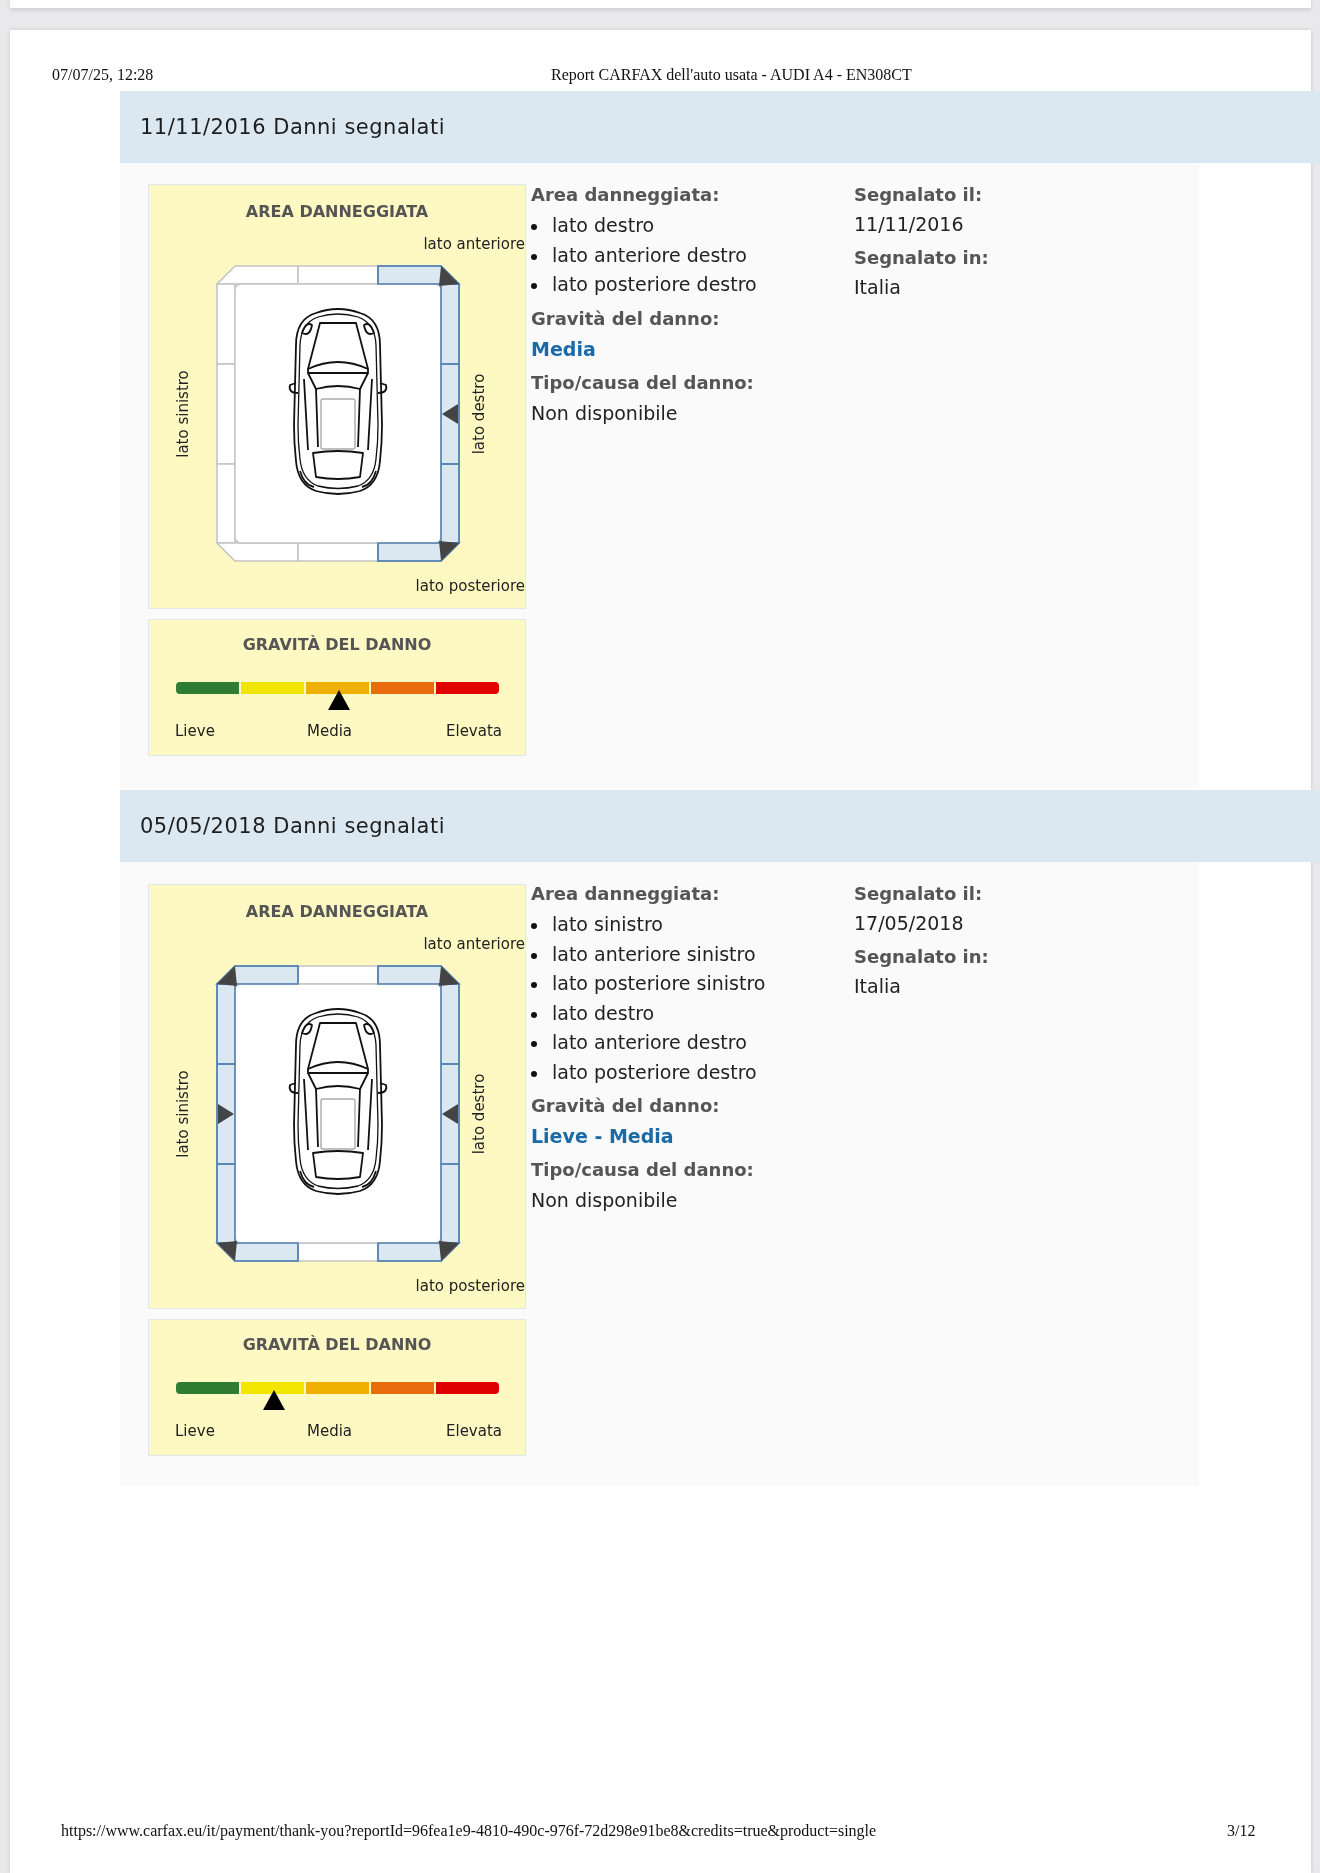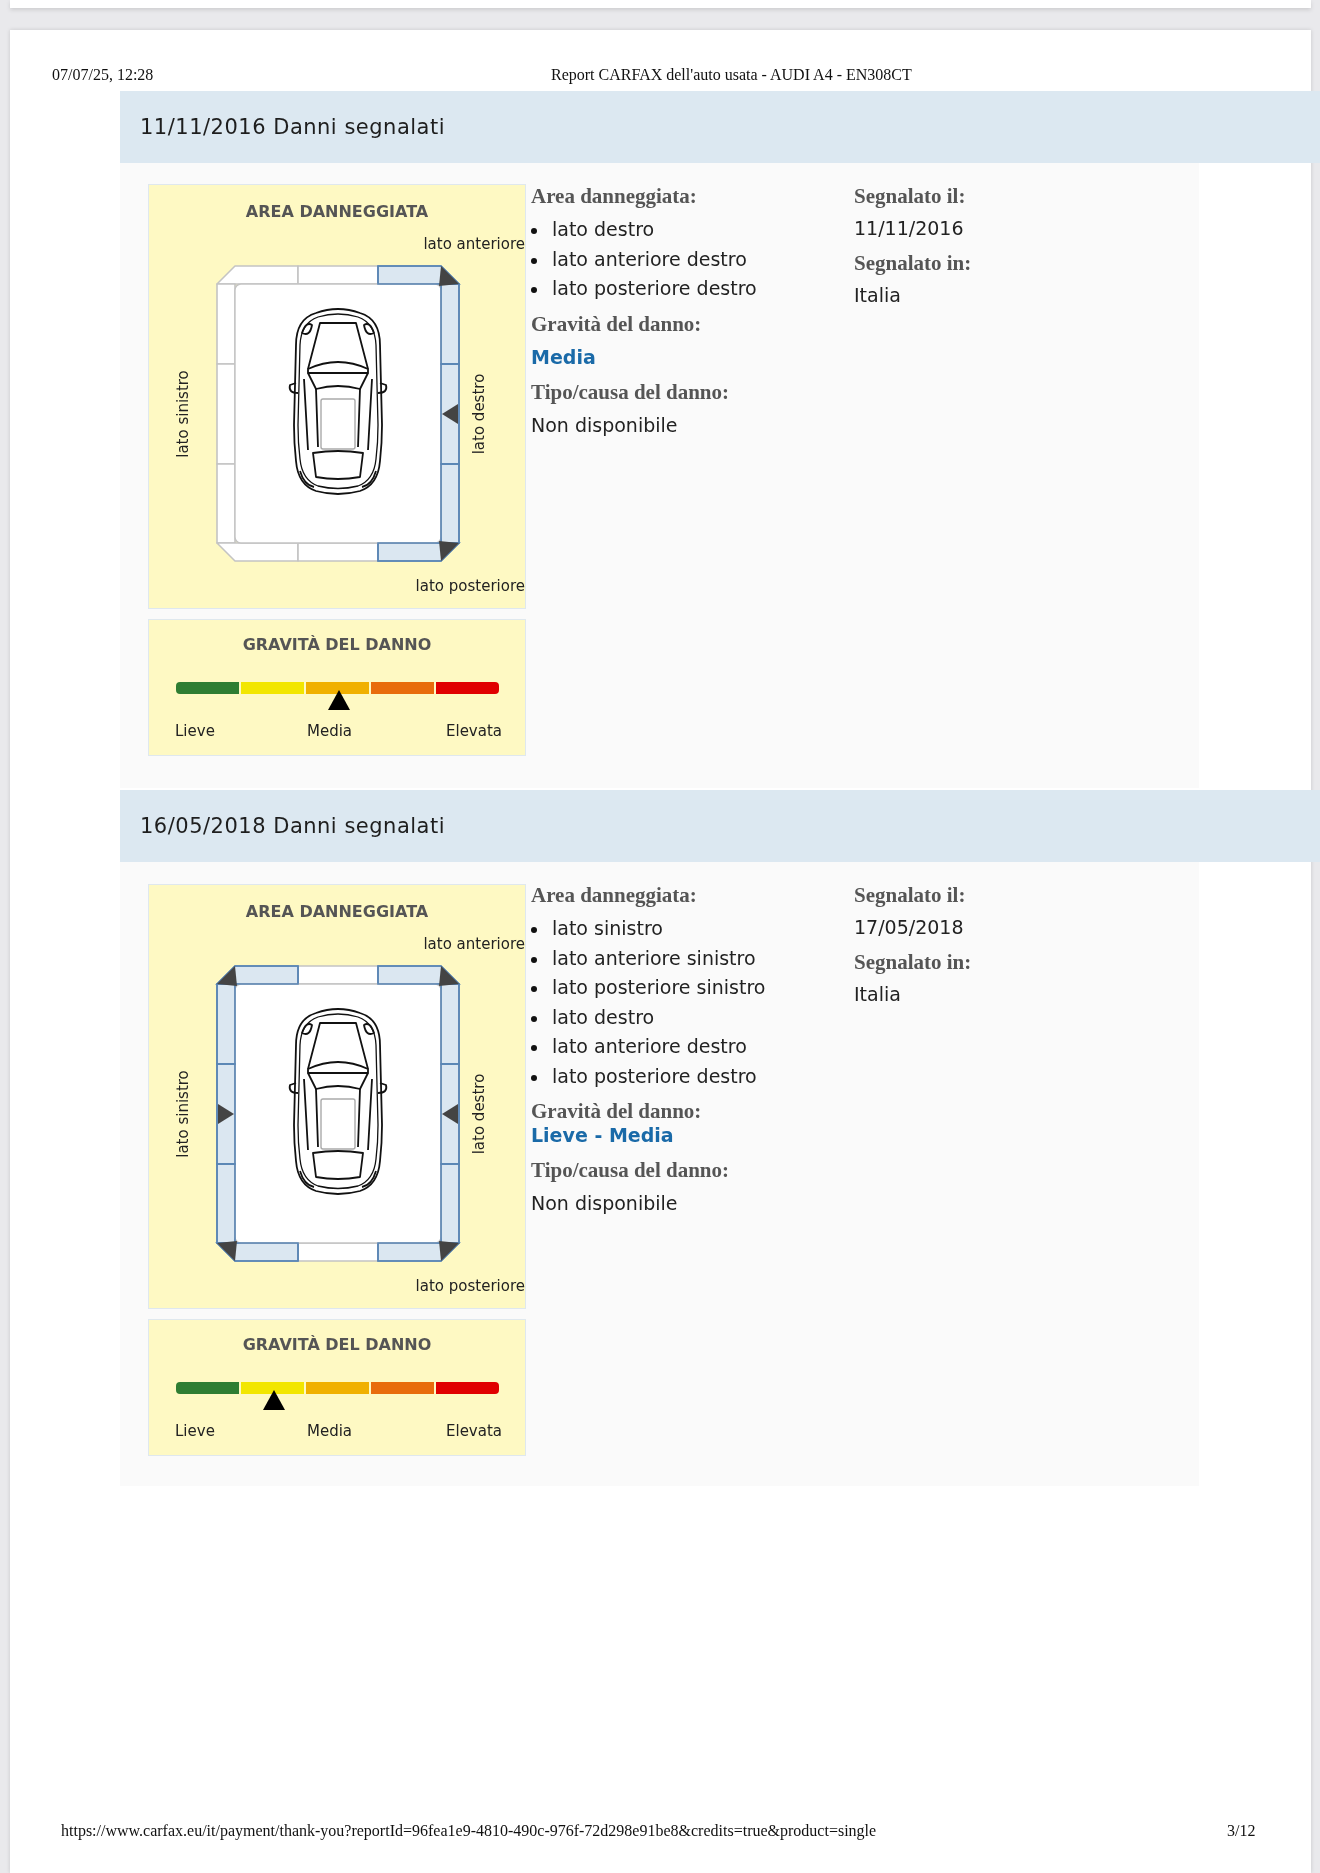--- a/index.html
+++ b/index.html
@@ -50,21 +50,21 @@
   .sev-seg { position: absolute; top: 0; height: 12px; width: 62.5px; }
   .sev-seg.first { border-radius: 4px 0 0 4px; }
   .sev-seg.last { border-radius: 0 4px 4px 0; }
   .sev-marker {
     position: absolute; top: 70px; width: 0; height: 0;
     border-left: 11px solid transparent; border-right: 11px solid transparent; border-bottom: 20px solid #000;
   }
   .sev-lbl { position: absolute; top: 102px; font-size: 15px; color: #222; font-family: "DejaVu Sans", sans-serif; }
 
   .info { position: absolute; font-family: "DejaVu Sans", sans-serif; }
-  .info .h { font-weight: bold; color: #555; font-size: 21px; font-family: Liberation Serif, serif; }
+  .info .h { font-weight: bold; color: #555; font-size: 18px; }
   .info .v { color: #222; font-size: 19px; }
   .info .v.blue { color: #1a6aa8; font-weight: bold; }
   .info ul { margin: 0; padding: 0; list-style: none; }
   .info li { position: relative; padding-left: 21px; font-size: 19px; color: #222; height: 29.5px; line-height: 29.5px; }
   .info li::before { content: ""; position: absolute; left: 0; top: 13px; width: 6px; height: 6px; border-radius: 50%; background: #111; }
 </style>
 </head>
 <body>
 
 <div class="prev-page"></div>
@@ -156,21 +156,21 @@
 </div>
 
 <div class="info" style="left:854px; top:184px; width:300px;">
   <div class="h">Segnalato il:</div>
   <div class="v" style="margin-top:8px;">11/11/2016</div>
   <div class="h" style="margin-top:12px;">Segnalato in:</div>
   <div class="v" style="margin-top:8px;">Italia</div>
 </div>
 
 <div class="section-head" style="top:790px;">
-  <span>16/05/2018 Danni segnalati</span>
+  <span>05/05/2018 Danni segnalati</span>
 </div>
 <div class="section-body" style="top:862px; height:624px;"></div>
 
 <div class="card" style="left:148px; top:884px; width:378px; height:425px;">
   <div class="card-title" style="top:17px;">AREA DANNEGGIATA</div>
   <div class="diag-label top" style="top:50px;">lato anteriore</div>
   <div class="diag-label bottom" style="top:392px;">lato posteriore</div>
   <div class="diag-label left" style="left:-10px; top:220px; transform:rotate(-90deg);">lato sinistro</div>
   <div class="diag-label right" style="left:290px; top:220px; transform:rotate(-90deg);">lato destro</div>
   <svg class="diagram" style="position:absolute; left:0; top:0;" width="378" height="425">
@@ -242,21 +242,21 @@
   <div class="h">Area danneggiata:</div>
   <ul style="margin-top:6px;">
       <li>lato sinistro</li>
       <li>lato anteriore sinistro</li>
       <li>lato posteriore sinistro</li>
       <li>lato destro</li>
       <li>lato anteriore destro</li>
       <li>lato posteriore destro</li>
     </ul>
   <div class="h" style="margin-top:8px;">Gravità del danno:</div>
-  <div class="v blue" style="">Lieve - Media</div>
+  <div class="v blue" style="margin-top:9px;">Lieve - Media</div>
   <div class="h" style="margin-top:12px;">Tipo/causa del danno:</div>
   <div class="v" style="margin-top:9px;">Non disponibile</div>
 </div>
 
 <div class="info" style="left:854px; top:883px; width:300px;">
   <div class="h">Segnalato il:</div>
   <div class="v" style="margin-top:8px;">17/05/2018</div>
   <div class="h" style="margin-top:12px;">Segnalato in:</div>
   <div class="v" style="margin-top:8px;">Italia</div>
 </div>

